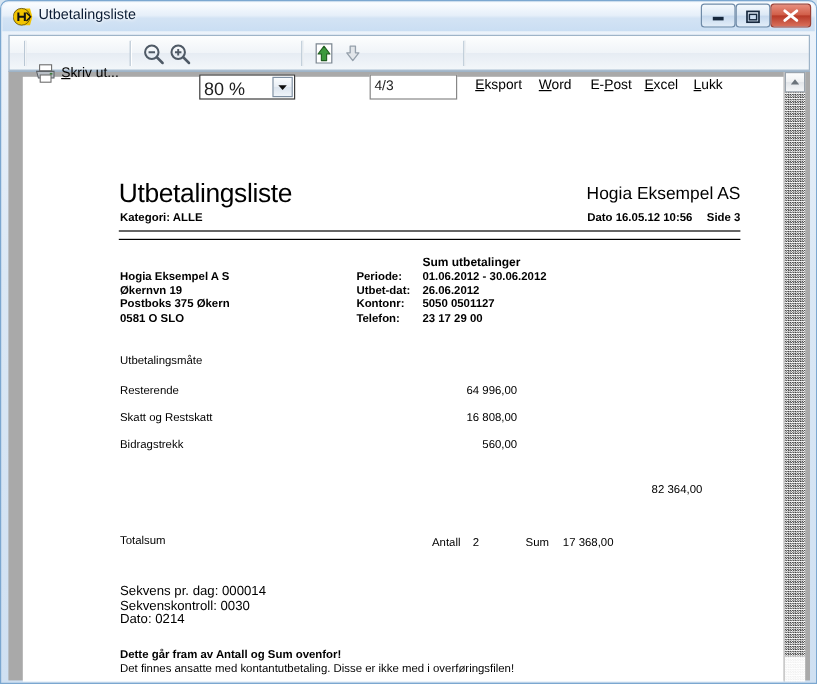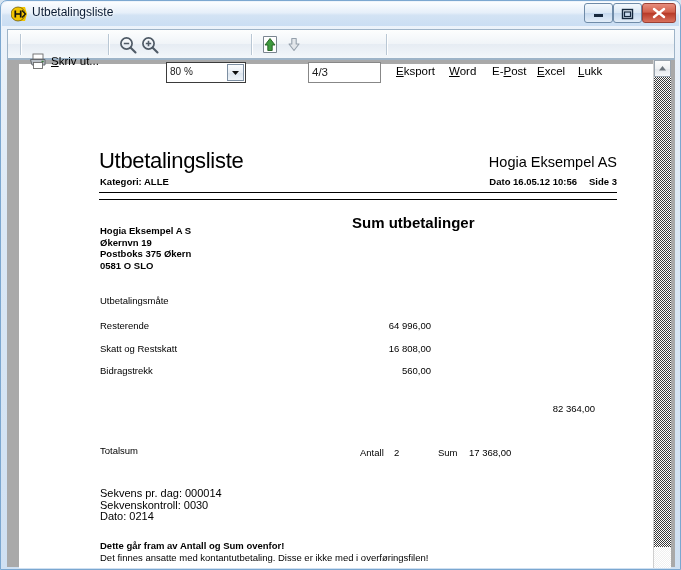--- a/index.html
+++ b/index.html
@@ -119,21 +119,21 @@
     position: absolute;
     left: 158px; top: 32px;
     width: 80px; height: 21px;
     box-sizing: border-box;
     background: #ffffff;
     border: 1px solid #3b3b3b;
   }
   #zoom-value {
     position: absolute;
     left: 3px; top: 3px;
-    font-size: 10px;
+    font-size: 15px;
     color: #202020;
   }
   #zoom-arrow-btn {
     position: absolute;
     right: 1px; top: 1px;
     width: 17px; height: 17px;
     box-sizing: border-box;
     background: linear-gradient(to bottom, #fafcfe 0%, #e8eef5 50%, #dbe4ee 51%, #eff4f9 100%);
     border: 1px solid #7d8fa2;
     cursor: default;
@@ -259,21 +259,21 @@
   #rule2 { left: 80px; top: 135px; width: 518px; }
 
   #addr-block {
     left: 81px; top: 161px;
     font-size: 9.5px;
     font-weight: bold;
     line-height: 11.5px;
   }
   #sum-heading {
     left: 333px; top: 150px;
-    font-size: 15px;
+    font-size: 10px;
     font-weight: bold;
   }
   #info-labels {
     left: 278px; top: 161px;
     font-size: 9.5px;
     font-weight: bold;
     line-height: 11.5px;
   }
   #info-values {
     left: 333px; top: 161px;
@@ -295,21 +295,21 @@
     text-align: right;
   }
   #row1-label { top: 256px; }
   #row2-label { top: 279px; }
   #row3-label { top: 301px; }
   #row1-amt { left: 340px; top: 256px; width: 72px; }
   #row2-amt { left: 340px; top: 279px; width: 72px; }
   #row3-amt { left: 340px; top: 301px; width: 72px; }
 
   #totalsum-label { left: 81px; top: 339px; font-size: 9.5px; margin-top: 42px; }
-  #totalsum-amt   { left: 504px; top: 339px; width: 72px; font-size: 9.5px; text-align: right; }
+  #totalsum-amt   { left: 524px; top: 339px; width: 72px; font-size: 9.5px; text-align: left; }
 
   #antall-label { left: 341px; top: 383px; font-size: 9.5px; }
   #antall-value { left: 375px; top: 383px; font-size: 9.5px; }
   #sum-label    { left: 419px; top: 383px; font-size: 9.5px; }
   #sum-value    { left: 450px; top: 383px; font-size: 9.5px; }
 
   #note-file { left: 81px; top: 403px; font-size: 9.5px; }
 
   #seq-block {
     left: 81px; top: 424px;
@@ -458,21 +458,33 @@
 
       <div class="doc" id="addr-block">
         <div>Hogia Eksempel A S</div>
         <div>Økernvn 19</div>
         <div>Postboks 375 Økern</div>
         <div>0581  O SLO</div>
       </div>
 
       <div class="doc" id="sum-heading">Sum utbetalinger</div>
 
-
+      <div class="doc" id="info-labels">
+        <div>Periode:</div>
+        <div>Utbet-dat:</div>
+        <div>Kontonr:</div>
+        <div>Telefon:</div>
+      </div>
+
+      <div class="doc" id="info-values">
+        <div>01.06.2012 - 30.06.2012</div>
+        <div>26.06.2012</div>
+        <div>5050 0501127</div>
+        <div>23  17  29 00</div>
+      </div>
 
       <div class="doc" id="utb-maate">Utbetalingsmåte</div>
 
       <div class="doc row-label" id="row1-label">Resterende</div>
       <div class="doc row-amount" id="row1-amt">64 996,00</div>
 
       <div class="doc row-label" id="row2-label">Skatt og Restskatt</div>
       <div class="doc row-amount" id="row2-amt">16 808,00</div>
 
       <div class="doc row-label" id="row3-label">Bidragstrekk</div>

